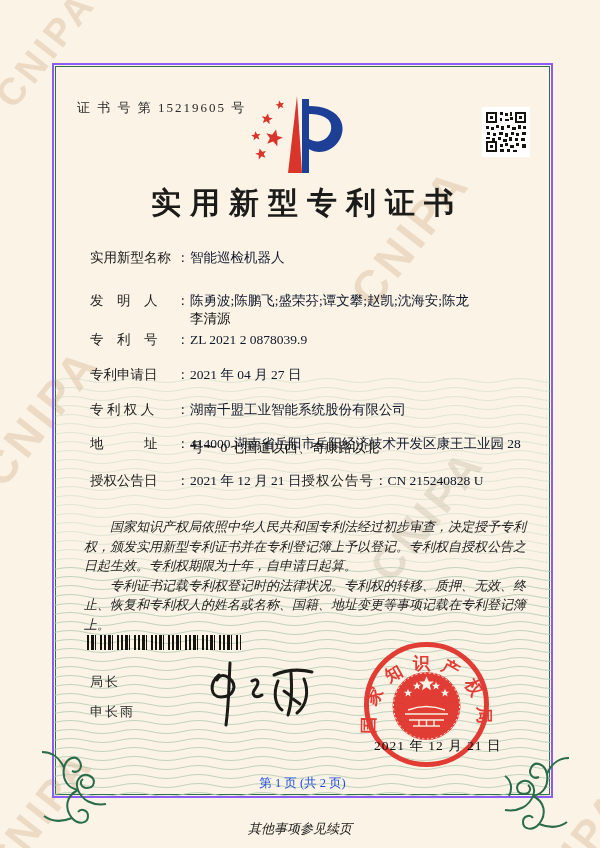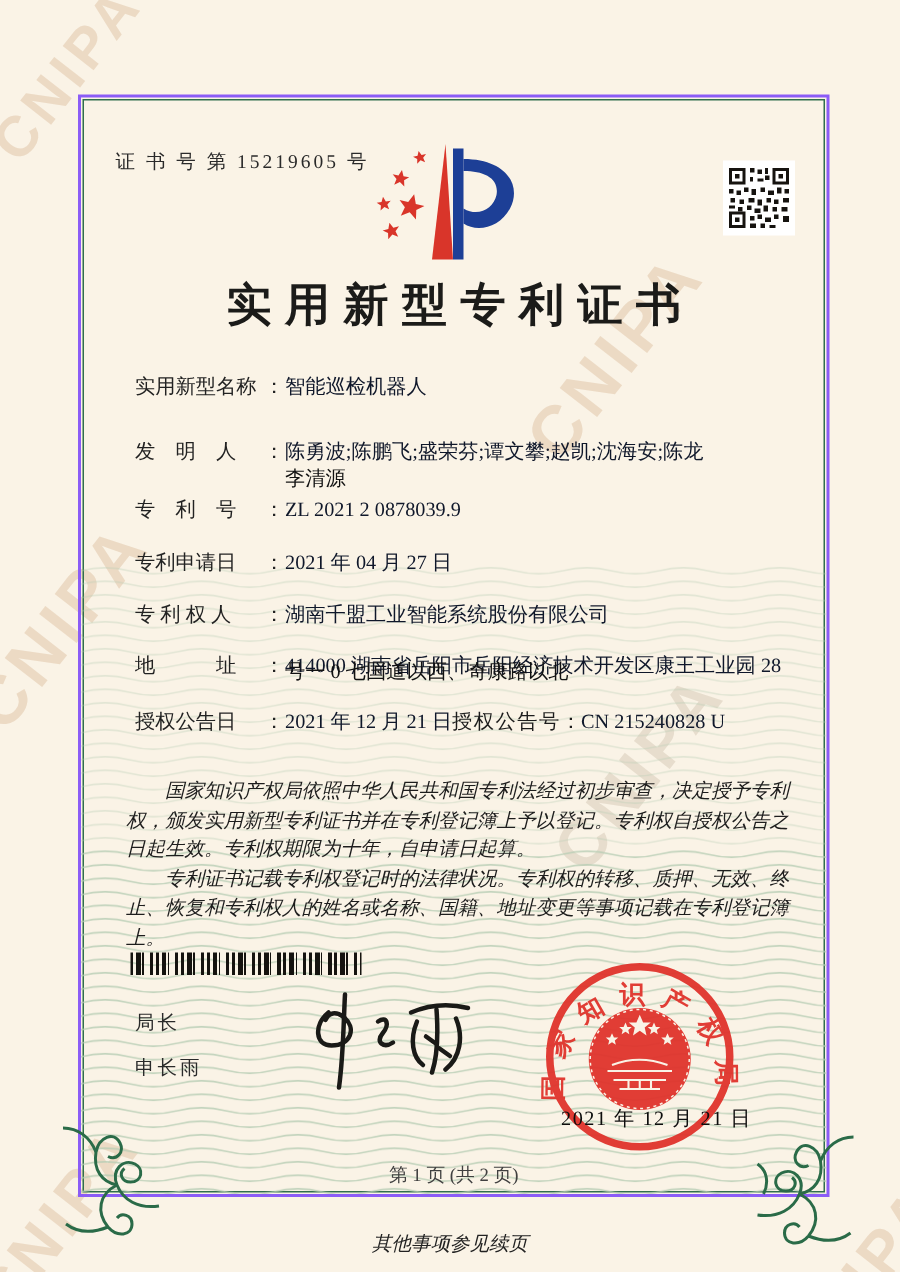--- a/index.html
+++ b/index.html
@@ -75,21 +75,21 @@
   .signature-svg { position:absolute; left:140px; top:588px; width:130px; height:86px; }
 
   .seal { position:absolute; left:304px; top:571px; width:137px; height:137px; opacity:0.94; }
   .date-stamp {
     position:absolute; left:320px; top:672px; width:175px;
     font-size:13.5px; color:#0d0d0d; letter-spacing:1px; white-space:nowrap;
   }
 
   .page-info {
     position:absolute; left:0; top:710px; width:100%;
-    text-align:center; font-size:12.5px; color:#404040;
+    text-align:center; font-size:12.5px; color:#1d4ed8;
   }
   .continuation-note {
     position:absolute; left:0; top:820px; width:100%;
     text-align:center; font-size:13px; font-style:italic; color:#222;
   }
 
   .flourish { position:absolute; width:86px; height:86px; }
   .flourish-br { right:-34px; bottom:-40px; }
   .flourish-bl { left:-28px; bottom:-34px; transform:scaleX(-1); }
 </style>

